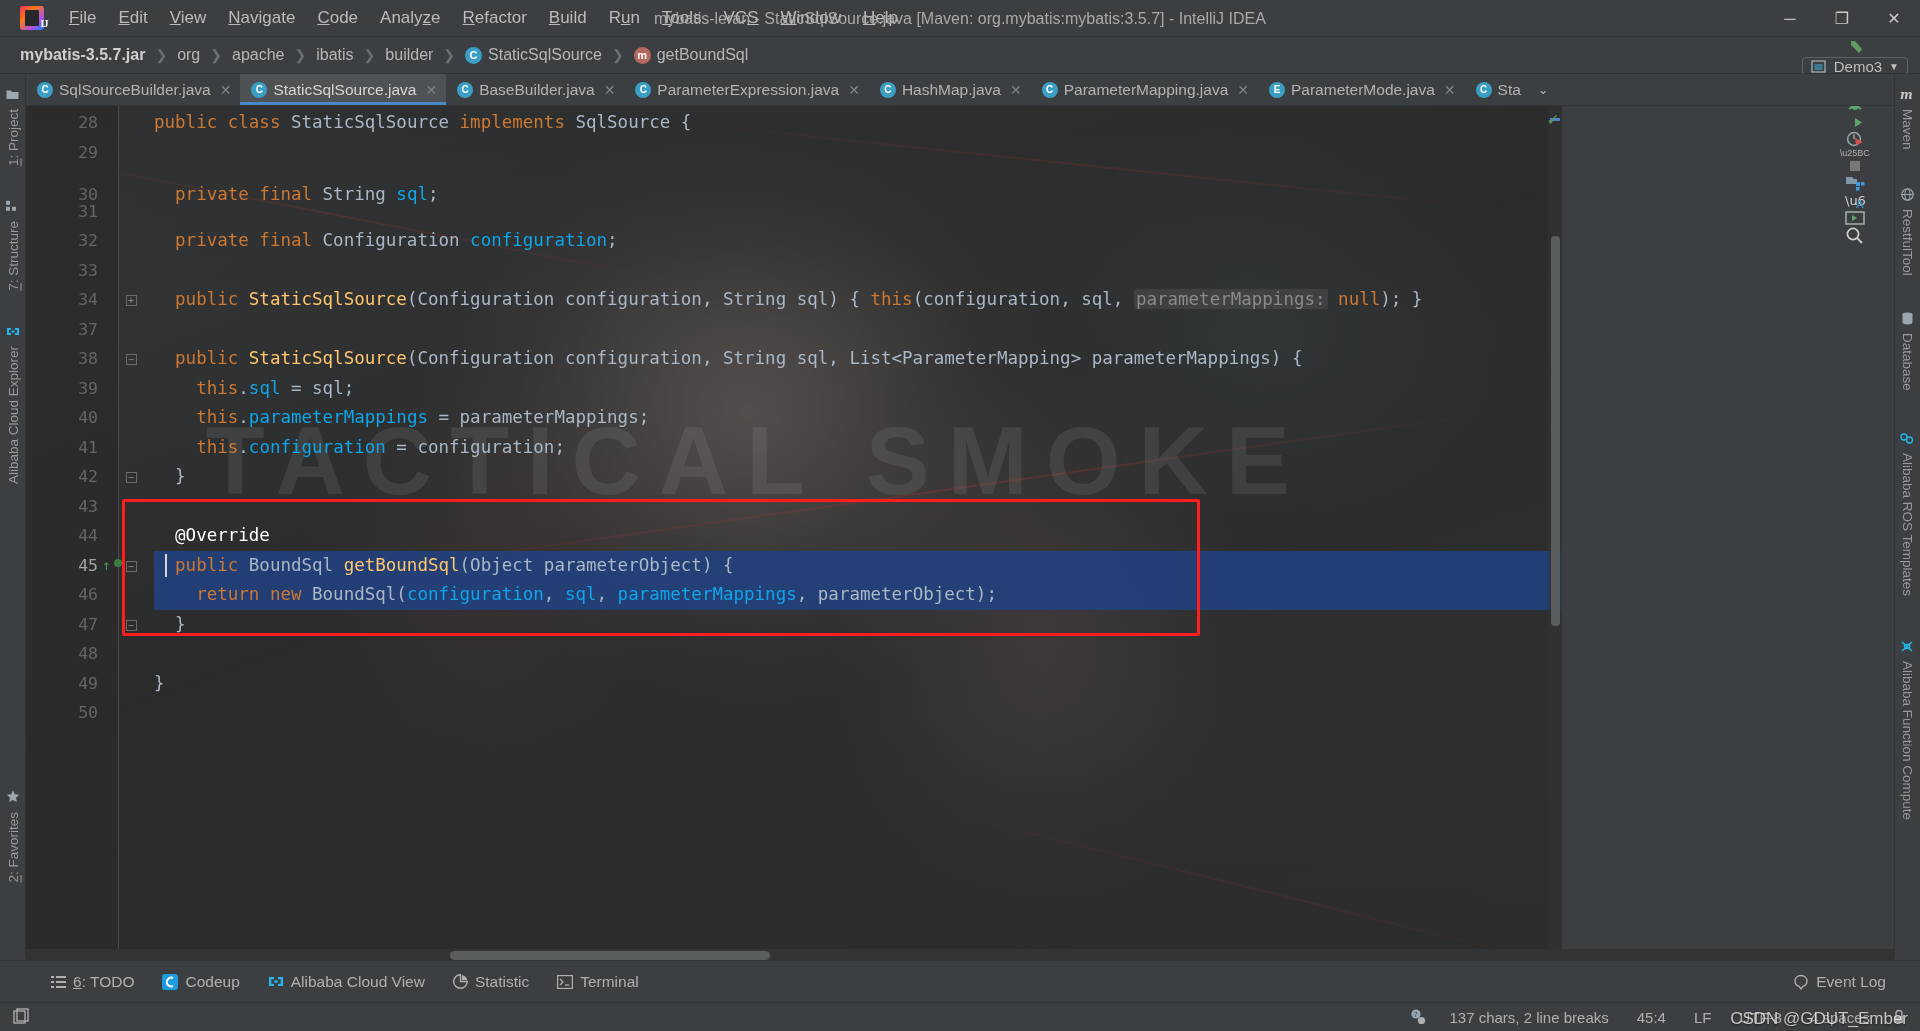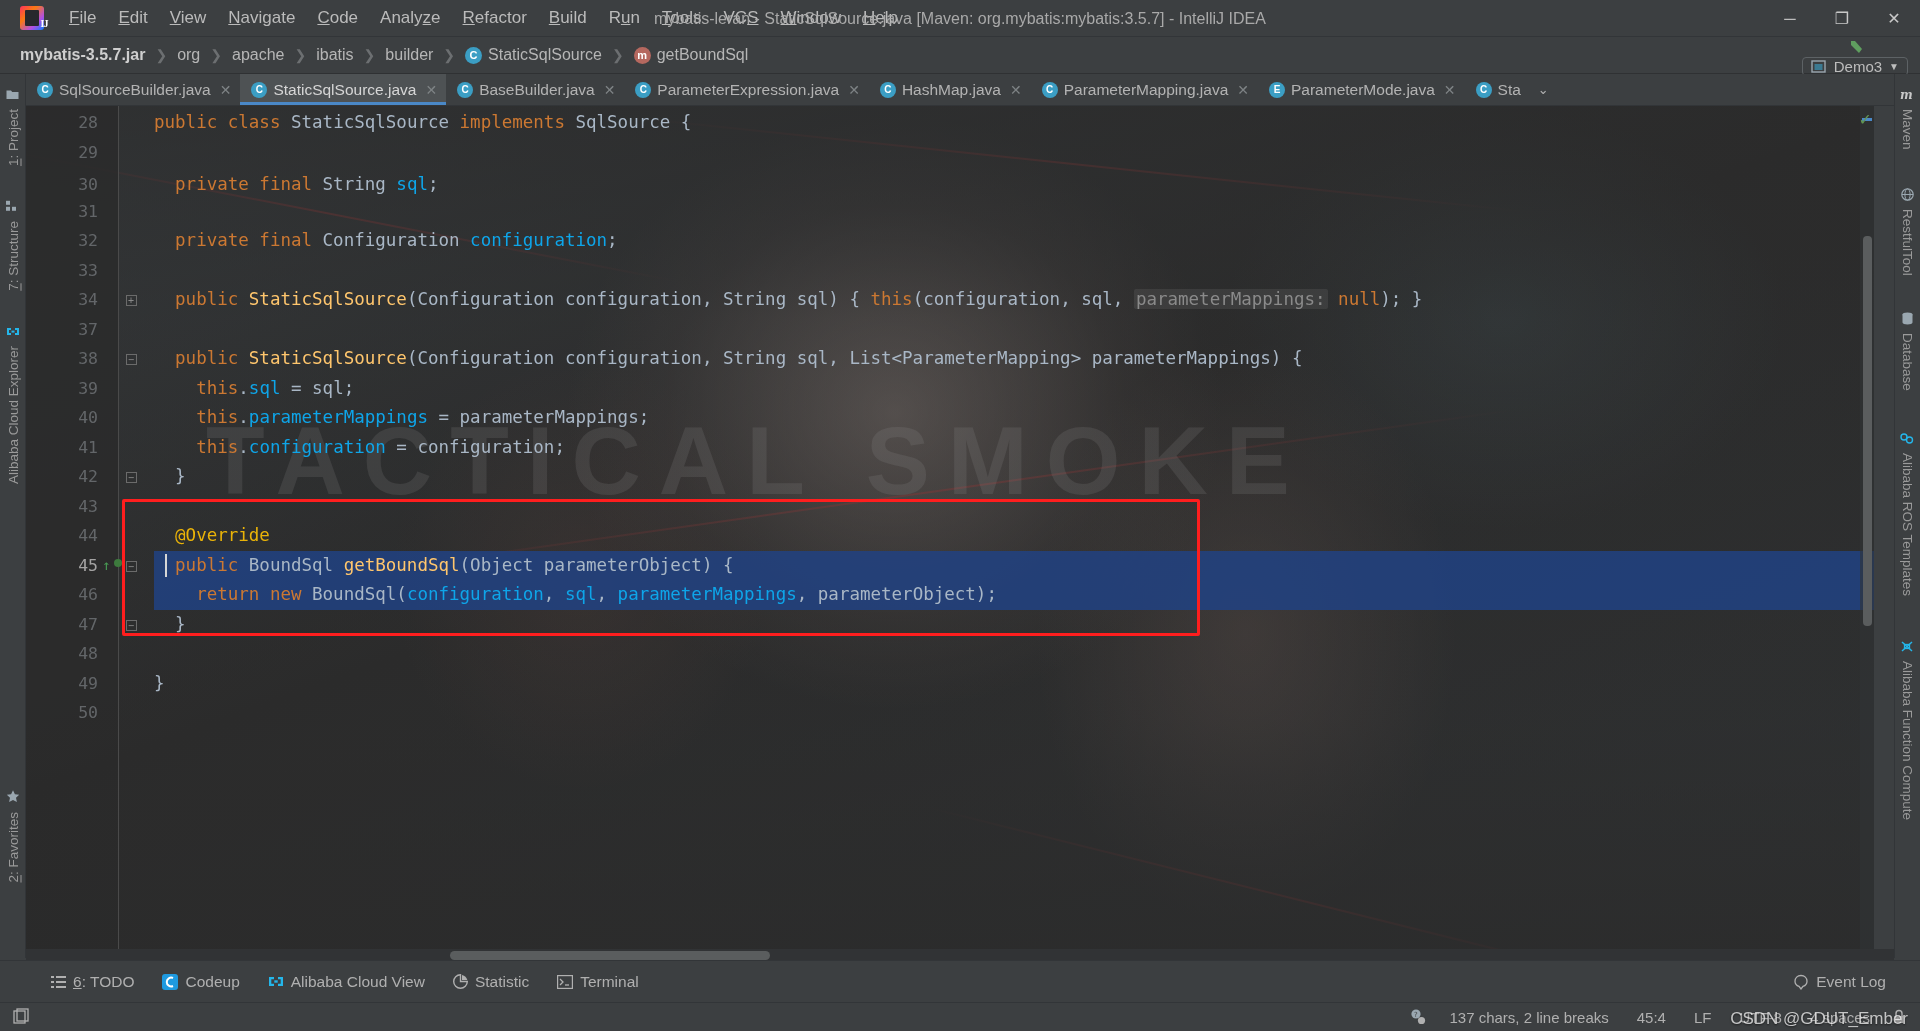--- a/index.html
+++ b/index.html
@@ -123,21 +123,21 @@
   .vtool-r {
     position: absolute; right: 0; width: 26px;
     writing-mode: vertical-rl;
     color: #9a9a9a; font-size: 13.5px; white-space: nowrap;
     display: flex; align-items: center; gap: 5px; padding: 6px 0;
   }
   .vtool-r .vico { writing-mode: horizontal-tb; font-size: 12px; }
 
   
   .editor-wrap {
-    position: absolute; top: 106px; left: 26px; width: 1848px; height: 852px;
+    position: absolute; top: 106px; left: 26px; width: 1536px; height: 852px;
     background: #2b2b2b; overflow: hidden;
   }
   .bg-art {
     position: absolute; inset: 0;
     background:
       radial-gradient(ellipse 420px 380px at 47% 36%, rgba(196,176,168,0.42) 0%, rgba(120,104,100,0.16) 55%, rgba(0,0,0,0) 78%),
       radial-gradient(ellipse 300px 420px at 66% 62%, rgba(150,120,110,0.28) 0%, rgba(0,0,0,0) 70%),
       radial-gradient(ellipse 260px 300px at 30% 55%, rgba(130,90,80,0.22) 0%, rgba(0,0,0,0) 72%),
       radial-gradient(ellipse 400px 300px at 80% 25%, rgba(90,120,130,0.22) 0%, rgba(0,0,0,0) 70%),
       linear-gradient(160deg, rgba(70,80,86,0.55) 0%, rgba(43,43,43,0.2) 45%, rgba(55,62,66,0.5) 100%);
@@ -179,21 +179,21 @@
     color: #888; font-size: 13px; line-height: 29.5px;
   }
   .ctext { position: absolute; left: 128px; white-space: pre; }
 
   
   .kw  { color: #cc7832; }
   .cls { color: #a9b7c6; }
   .fld { color: #0ea5e9; }
   .mth { color: #ffc66d; }
   .pln { color: #a9b7c6; }
-  .ann { color: #eab308; }
+  .ann { color: #ffffff; }
   .hint { color: #8a8a8a; background: rgba(120,120,120,0.22); border-radius:2px; padding:0 2px;}
 
   .sel-line { position:absolute; background: rgba(33,66,131,0.92); height:29.5px; }
   .caret { position:absolute; width:2px; background:#d6d6d6; height:23px; }
 
   .redbox {
     position: absolute; border: 3px solid #ff1e1e; border-radius: 2px;
     pointer-events: none;
   }
 
@@ -502,21 +502,21 @@
     <div class="bg-word">TACTICAL SMOKE</div>
     <div class="bg-vignette"></div>
 
     <div class="gutter"></div>
 
     <div class="code-area" id="codearea">
         <div class="sel-line" style="top: 474px; left: 128px; width: 1740px; background: rgb(33, 66, 131); opacity: 0.85;"></div>
         <div class="sel-line" style="top: 444.5px; left: 128px; width: 1740px; background: rgb(33, 66, 131); opacity: 0.85;"></div>
         <div class="row" style="top: 2px;"><span class="lnum">28</span><span class="ctext"><span class="kw">public </span><span class="kw">class </span><span class="cls">StaticSqlSource </span><span class="kw">implements </span><span class="pln">SqlSource {</span></span></div>
         <div class="row" style="top: 31.5px;"><span class="lnum">29</span><span class="ctext"></span></div>
-        <div class="row" style="top: 64px;"><span class="lnum">30</span><span class="ctext"><span class="kw">  private final </span><span class="pln">String </span><span class="fld">sql</span><span class="pln">;</span></span></div>
+        <div class="row" style="top: 74px;"><span class="lnum">30</span><span class="ctext"><span class="kw">  private final </span><span class="pln">String </span><span class="fld">sql</span><span class="pln">;</span></span></div>
         <div class="row" style="top: 90.5px;"><span class="lnum">31</span></div>
         <div class="row" style="top: 120px;"><span class="lnum">32</span><span class="ctext"><span class="kw">  private final </span><span class="pln">Configuration </span><span class="fld">configuration</span><span class="pln">;</span></span></div>
         <div class="row" style="top: 149.5px;"><span class="lnum">33</span><span class="ctext"></span></div>
         <div class="row" style="top: 179px;"><span class="lnum">34</span><span class="fold"><span style="display:inline-block;width:11px;height:11px;border:1px solid #6b6b6b;line-height:9px;font-size:10px;">+</span></span><span class="ctext"><span class="kw">  public </span><span class="mth">StaticSqlSource</span><span class="pln">(Configuration configuration, String sql) { </span><span class="kw">this</span><span class="pln">(configuration, sql, </span><span class="hint">parameterMappings:</span><span class="pln"> </span><span class="kw">null</span><span class="pln">); }</span></span></div>
         <div class="row" style="top: 208.5px;"><span class="lnum">37</span><span class="ctext"></span></div>
         <div class="row" style="top: 238px;"><span class="lnum">38</span><span class="fold"><span style="display:inline-block;width:11px;height:11px;border:1px solid #6b6b6b;line-height:9px;font-size:10px;">−</span></span><span class="ctext"><span class="kw">  public </span><span class="mth">StaticSqlSource</span><span class="pln">(Configuration configuration, String sql, List&lt;ParameterMapping&gt; parameterMappings) {</span></span></div>
         <div class="row" style="top: 267.5px;"><span class="lnum">39</span><span class="ctext"><span class="kw">    this</span><span class="pln">.</span><span class="fld">sql </span><span class="pln">= sql;</span></span></div>
         <div class="row" style="top: 297px;"><span class="lnum">40</span><span class="ctext"><span class="kw">    this</span><span class="pln">.</span><span class="fld">parameterMappings </span><span class="pln">= parameterMappings;</span></span></div>
         <div class="row" style="top: 326.5px;"><span class="lnum">41</span><span class="ctext"><span class="kw">    this</span><span class="pln">.</span><span class="fld">configuration </span><span class="pln">= configuration;</span></span></div>
         <div class="row" style="top: 356px;"><span class="lnum">42</span><span class="fold"><span style="display:inline-block;width:11px;height:11px;border:1px solid #6b6b6b;line-height:9px;font-size:10px;">−</span></span><span class="ctext"><span class="pln">  }</span></span></div>

